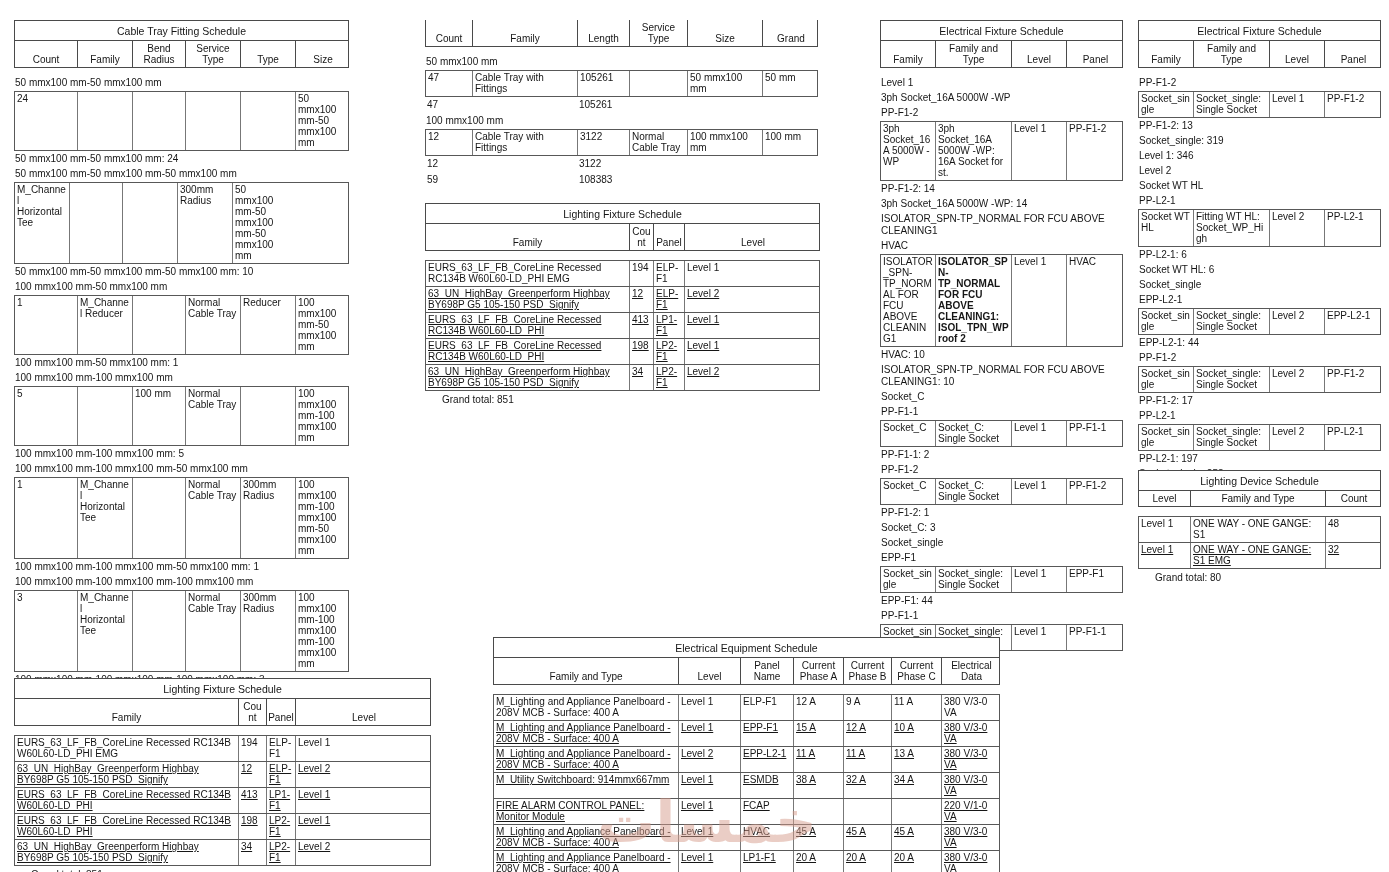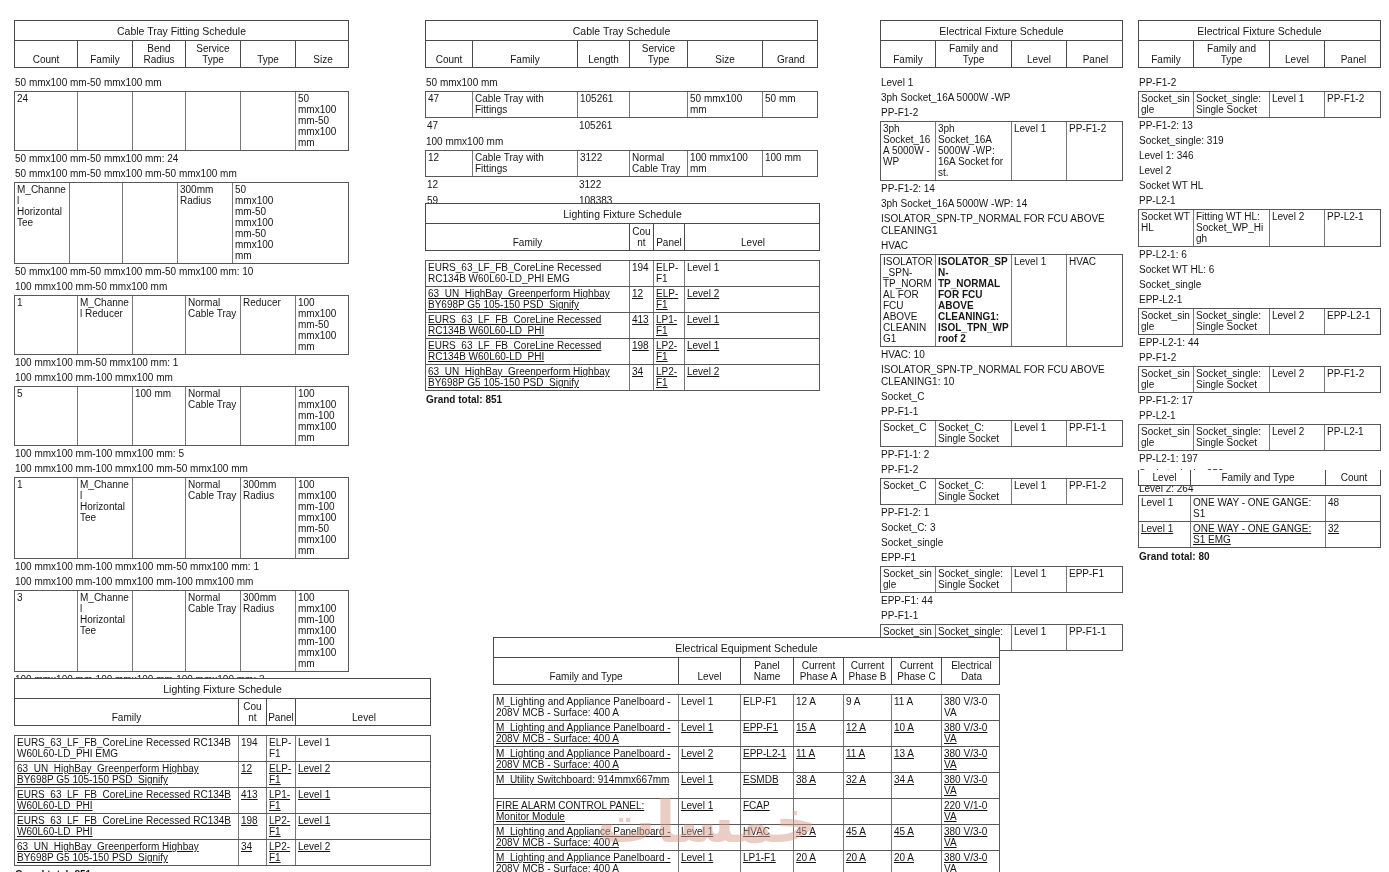--- a/index.html
+++ b/index.html
@@ -27,21 +27,21 @@
   .s-cell{
     box-sizing:border-box;flex:0 0 auto;padding:1px 2px 2px;font-size:10px;line-height:11px;
     border-right:1px solid #777;word-wrap:break-word;overflow-wrap:break-word;white-space:normal;
   }
   .s-row .s-cell:last-child{border-right:none;}
   .s-subcells{display:flex;margin:1px 0 2px;}
   .s-subcells .s-cell{border:none;}
   .s-group,.s-sub,.s-grand{font-size:10px;line-height:12px;padding-left:1px;}
   .s-group{margin:3px 0 2px;}
   .s-sub{margin:2px 0 3px;}
-  .s-grand{margin:3px 0 2px;font-weight:bold;}
+  .s-grand{margin:3px 16px 2px;}
   .watermark{
     position:absolute;left:597px;top:782px;width:220px;height:80px;
     font-size:58px;font-weight:bold;line-height:80px;text-align:center;
     opacity:0.5;z-index:5;pointer-events:none;letter-spacing:2px;
   }
 </style>
 </head>
 <body>
 
 <div class="canvas">
@@ -115,21 +115,20 @@
           <div class="s-cell" style="width: 53px;"></div>
           <div class="s-cell" style="width: 55px;">Normal Cable Tray</div>
           <div class="s-cell" style="width: 55px;">300mm Radius</div>
           <div class="s-cell" style="width: 54px;">100 mmx100 mm-100 mmx100 mm-100 mmx100 mm</div>
         </div>
         <div class="s-sub">100 mmx100 mm-100 mmx100 mm-100 mmx100 mm: 3</div>
         <div class="s-grand">Grand total: 44</div>
       </div>
     </div>
     <div class="schedule" style="left: 425px; top: 20px; width: 393px;">
-      <div class="s-title">Cable Tray Schedule</div>
       <div class="s-header">
         <div class="s-hcell" style="width: 47px;">Count</div>
         <div class="s-hcell" style="width: 105px;">Family</div>
         <div class="s-hcell" style="width: 52px;">Length</div>
         <div class="s-hcell" style="width: 58px;">Service
 Type</div>
         <div class="s-hcell" style="width: 75px;">Size</div>
         <div class="s-hcell" style="width: 56px;">Grand</div>
       </div>
       <div class="s-body">
@@ -341,20 +340,21 @@
           <div class="s-cell" style="width: 55px;">Level 2</div>
           <div class="s-cell" style="width: 57px;">PP-L2-1</div>
         </div>
         <div class="s-sub">PP-L2-1: 197</div>
         <div class="s-sub">Socket_single: 258</div>
         <div class="s-sub">Level 2: 264</div>
         <div class="s-grand">Grand total: 610</div>
       </div>
     </div>
     <div class="schedule" style="left: 1138px; top: 470px; width: 243px;">
+      <div class="s-title">Lighting Device Schedule</div>
       <div class="s-header">
         <div class="s-hcell" style="width: 52px;">Level</div>
         <div class="s-hcell" style="width: 135px;">Family and Type</div>
         <div class="s-hcell" style="width: 56px;">Count</div>
       </div>
       <div class="s-body">
         <div class="s-row">
           <div class="s-cell" style="width: 52px;">Level 1</div>
           <div class="s-cell" style="width: 135px;">ONE WAY - ONE GANGE: S1</div>
           <div class="s-cell" style="width: 56px;">48</div>

